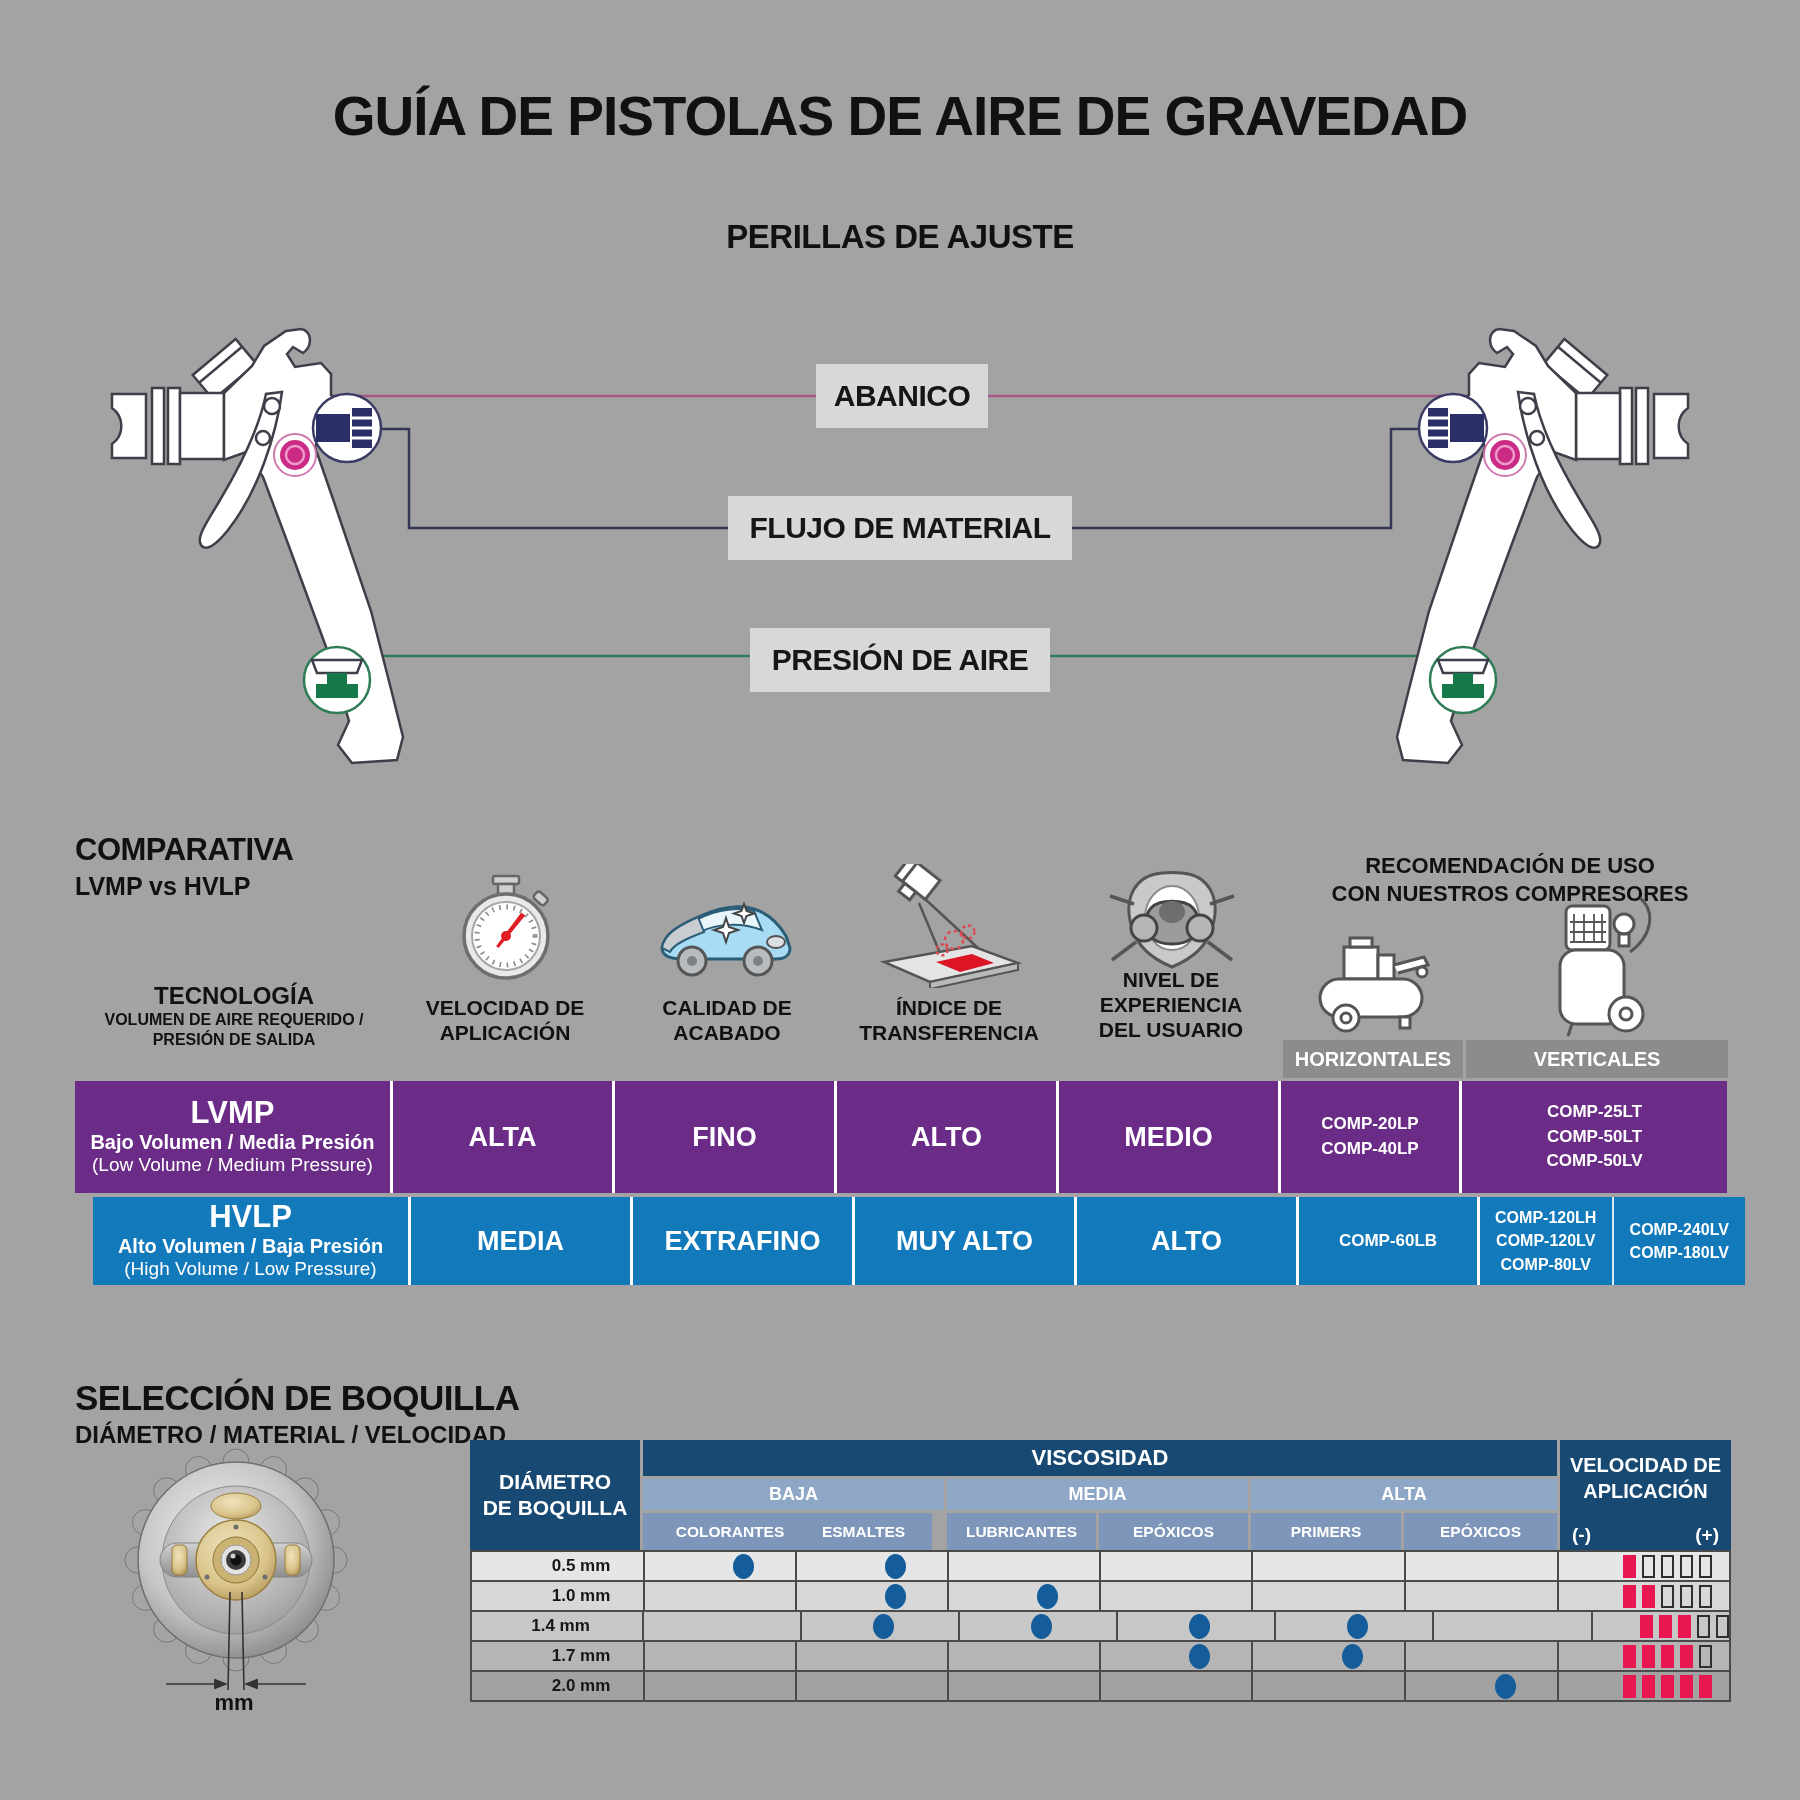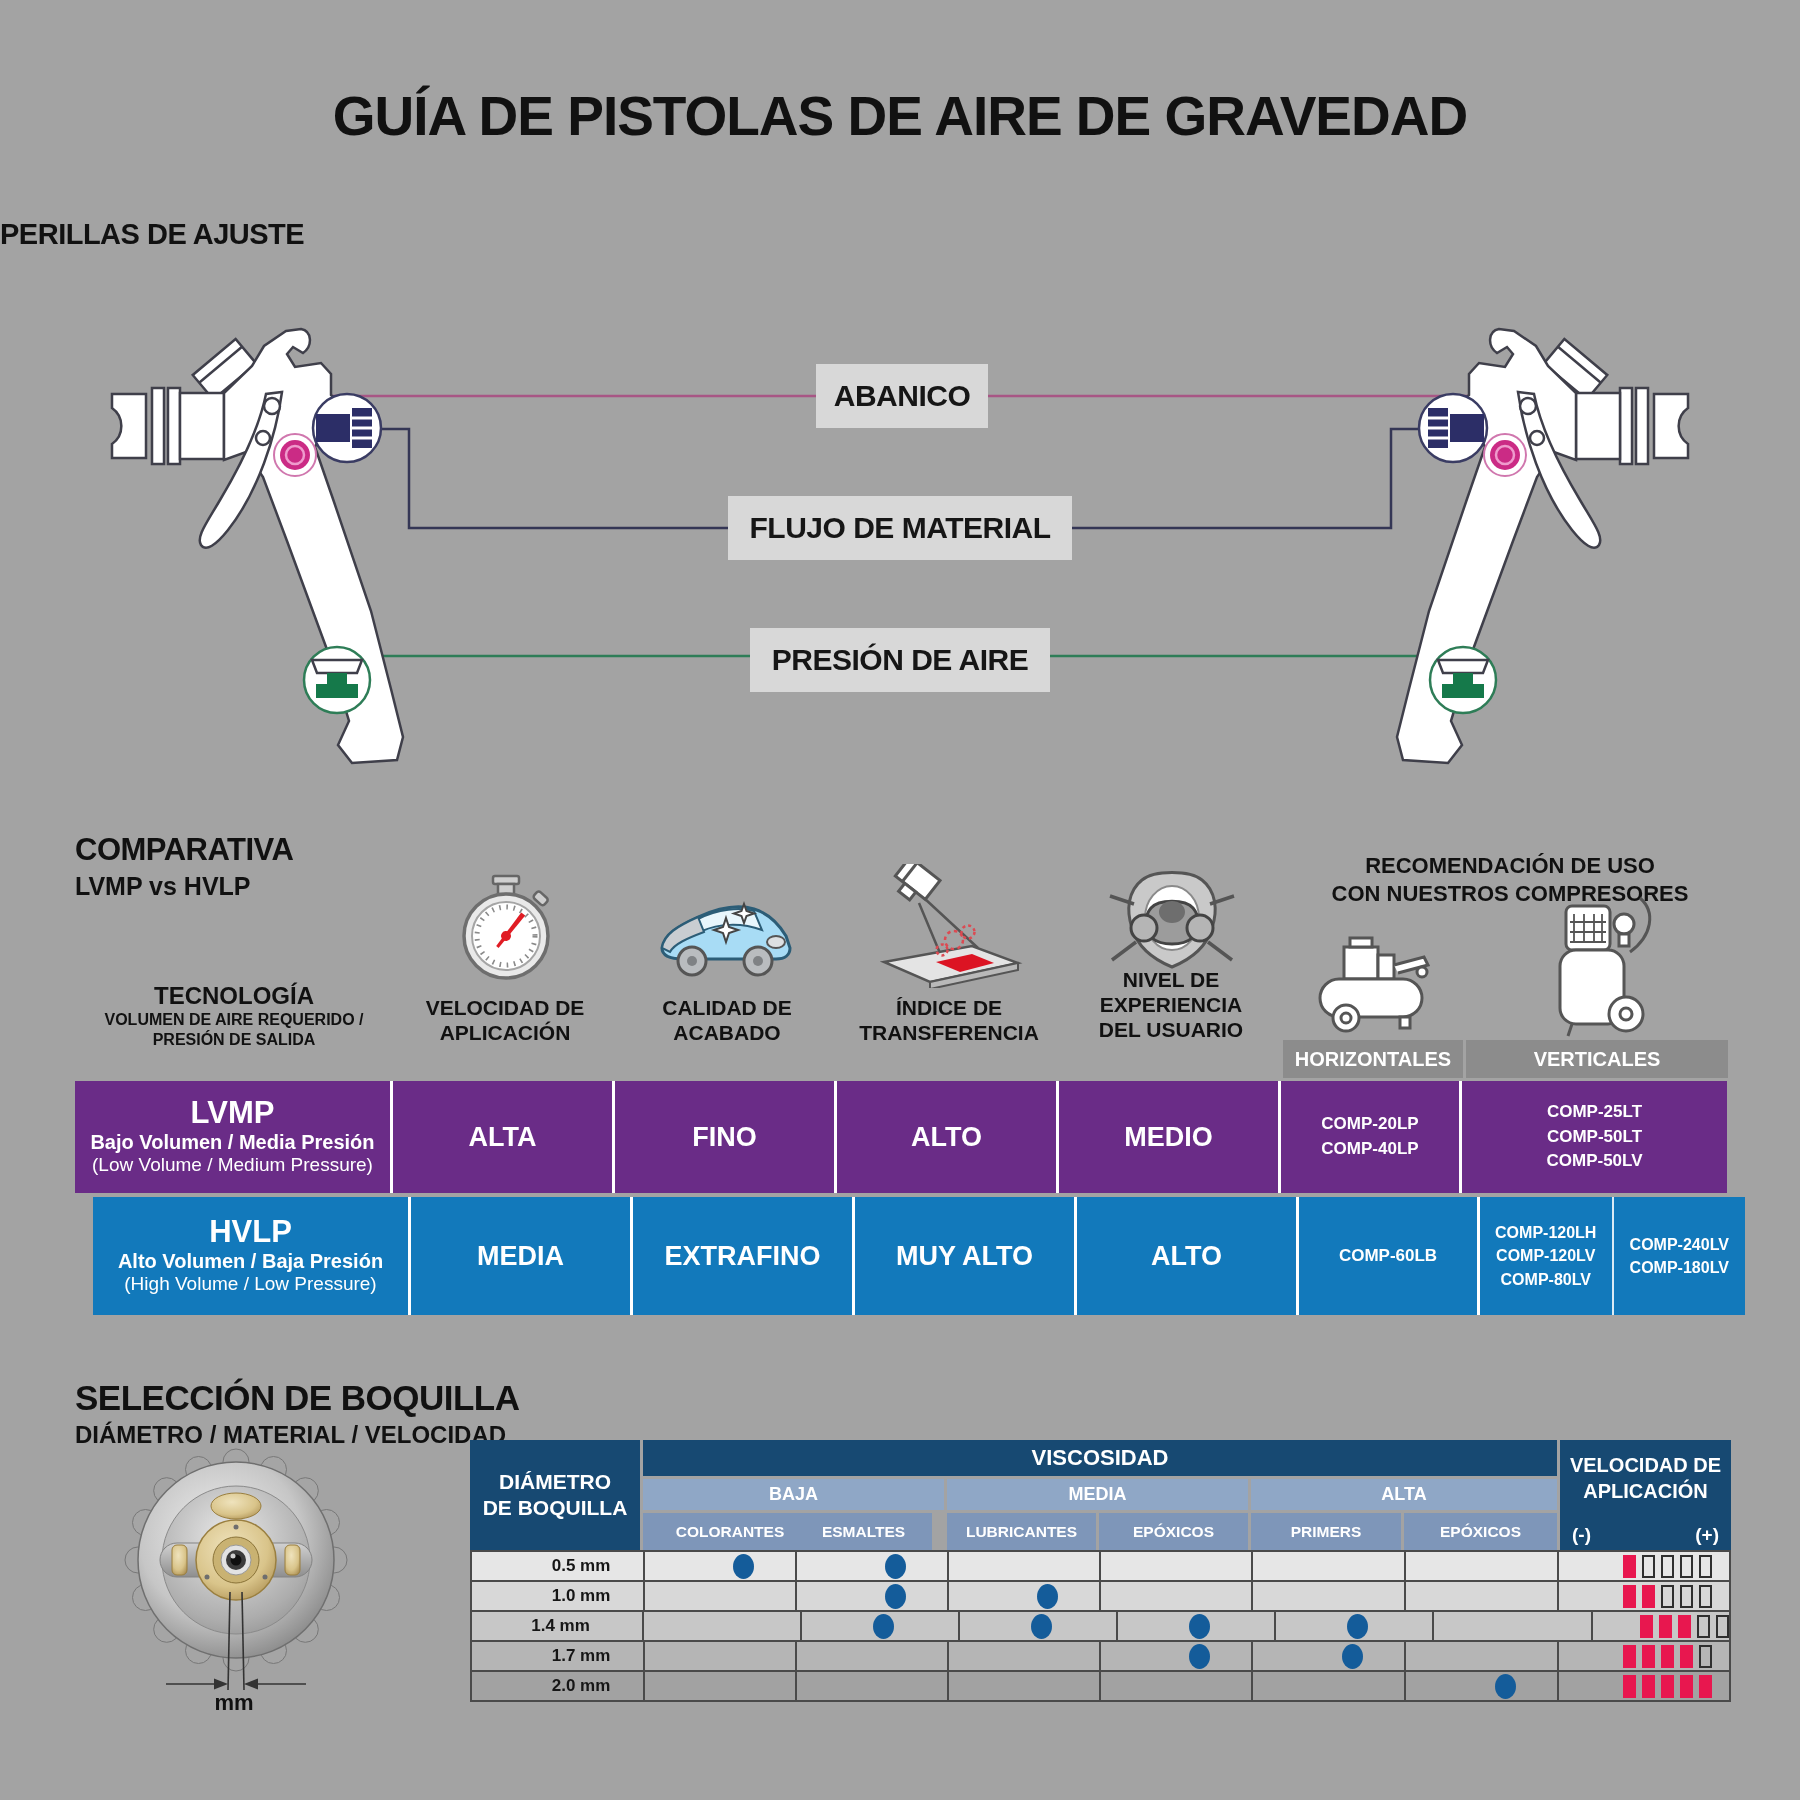--- a/index.html
+++ b/index.html
@@ -3,21 +3,21 @@
 <meta charset="utf-8">
 <style>
   html,body{margin:0;padding:0;background:#fff;}
   .canvas{position:relative;width:1800px;height:1800px;background:#a3a3a3;overflow:hidden;
           font-family:"Liberation Sans",sans-serif;color:#111;}
   .abs{position:absolute;}
   .ctr{text-align:center;}
   .pre{white-space:pre-line;}
 
   .page-title{left:0;right:0;top:84px;text-align:center;font-size:55px;font-weight:800;letter-spacing:-1px;}
-  .adjust-heading{left:0;right:0;top:218px;font-size:29px;font-weight:800;letter-spacing:-0.5px;}
+  .adjust-heading{left:0;right:0;top:218px;text-align:center;font-size:33px;font-weight:800;letter-spacing:-0.5px;}
 
   .gun-svg{left:0;top:0;width:1800px;height:820px;z-index:1;}
   .gun-label{position:absolute;z-index:2;background:#d8d8d8;color:#161616;font-weight:800;
              display:flex;align-items:center;justify-content:center;font-size:30px;letter-spacing:-0.5px;}
   #lbl-fan{left:816px;top:364px;width:172px;height:64px;}
   #lbl-flow{left:728px;top:496px;width:344px;height:64px;}
   #lbl-air{left:750px;top:628px;width:300px;height:64px;}
 
   .sec-heading{font-size:31px;font-weight:800;letter-spacing:-0.5px;}
   .sec-sub{font-size:25px;font-weight:700;}
@@ -29,21 +29,21 @@
   .colhead .t2{font-size:16px;font-weight:700;line-height:1.25;}
   #reco-title{left:1290px;top:852px;width:440px;text-align:center;font-size:22px;font-weight:800;line-height:1.25;}
 
   .graybar{position:absolute;background:#8c8c8c;color:#fff;font-weight:800;font-size:20px;
            display:flex;align-items:center;justify-content:center;}
   #gb-h{left:1283px;top:1040px;width:180px;height:38px;}
   #gb-v{left:1466px;top:1040px;width:262px;height:38px;}
 
   .cmp-row{position:absolute;left:75px;display:flex;color:#fff;}
   #row-lvmp{top:1081px;height:112px;}
-  #row-hvlp{top:1197px;height:118px;padding-left:18px;}
+  #row-hvlp{top:1197px;height:88px;padding-left:18px;}
   .cmp-cell{display:flex;flex-direction:column;align-items:center;justify-content:center;
             border-right:3px solid #fff;box-sizing:border-box;height:100%;}
   .cmp-cell:last-child{border-right:none;}
   .bg-purple{background:#6a2c87;}
   .bg-blue{background:#1279bb;}
   .w-tech{width:318px;}  .w-val{width:222px;}  .w-h{width:181px;}  .w-v{width:265px;}
   .tech-name{font-size:31px;font-weight:800;line-height:1.05;}
   .tech-desc{font-size:20px;font-weight:700;line-height:1.2;}
   .tech-en{font-size:19px;font-weight:400;line-height:1.2;}
   .cmp-val{font-size:27px;font-weight:800;}

